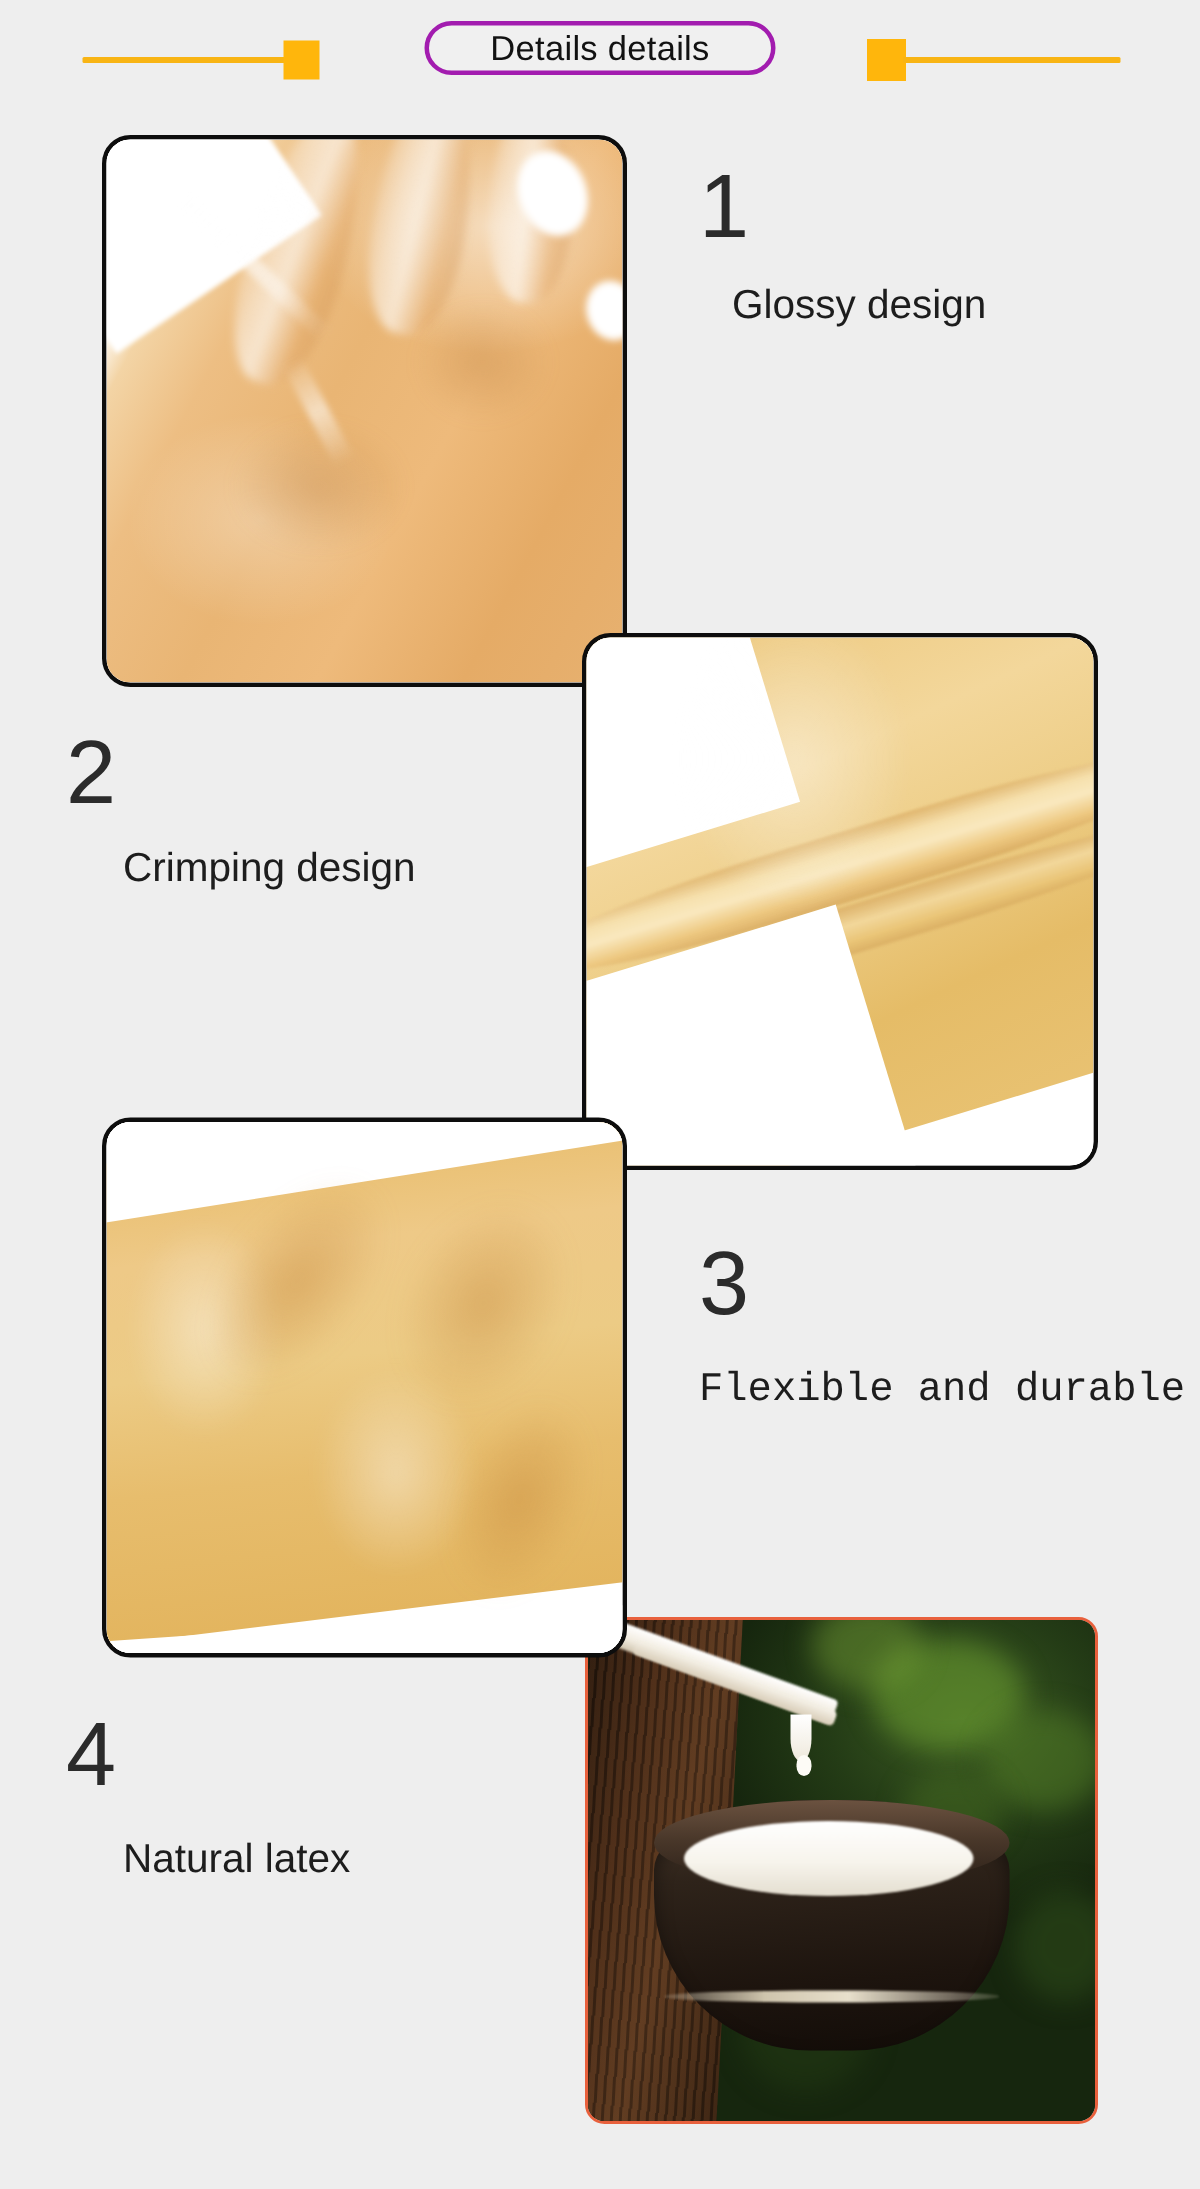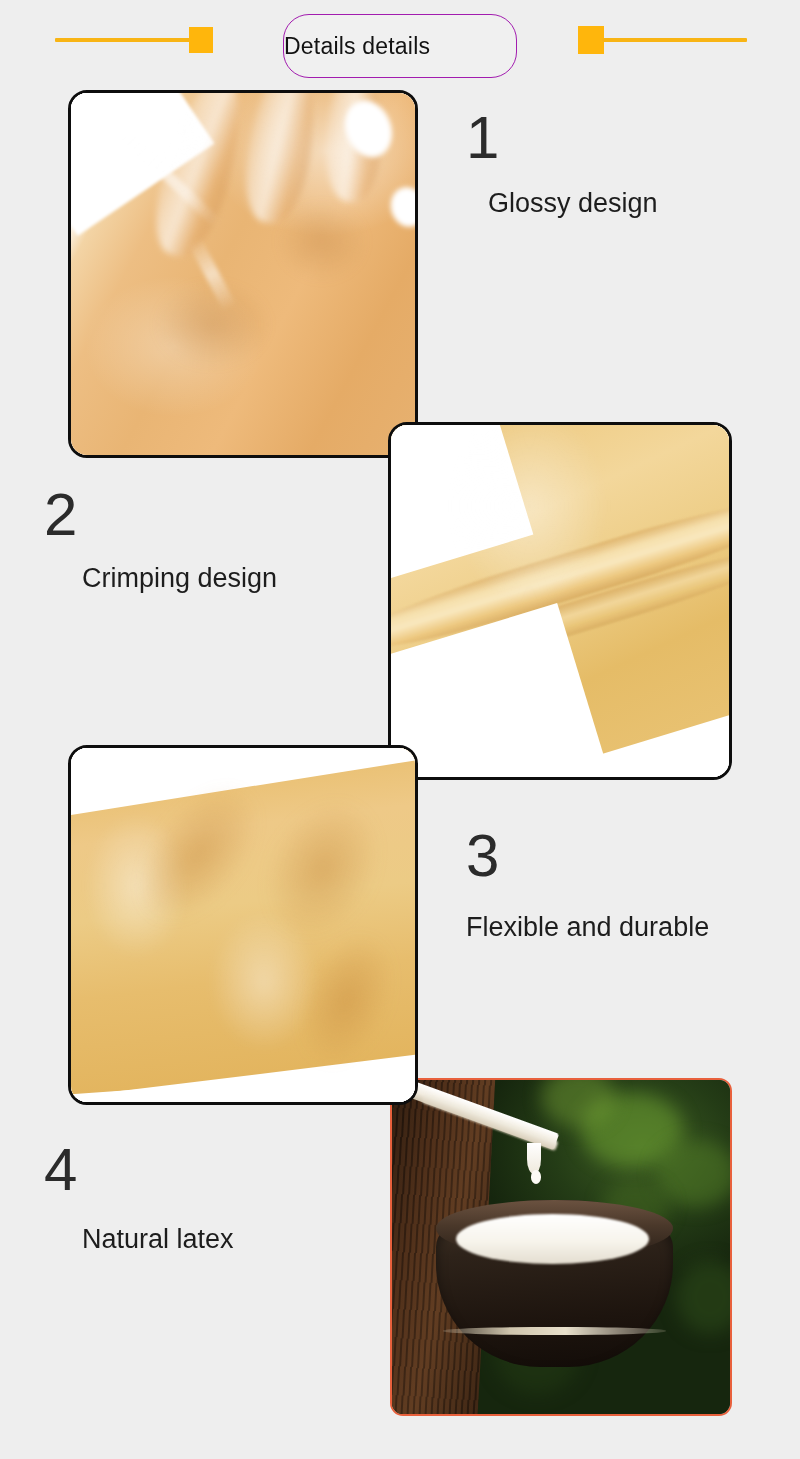--- a/index.html
+++ b/index.html
@@ -48,27 +48,27 @@
   .deco-line-right {
     position: absolute;
     left: 602px; top: 38px;
     width: 145px; height: 4px;
     background: #f8b414;
     border-radius: 1px;
   }
   .title-pill {
     position: absolute;
     left: 283px; top: 14px;
-    width: 234px; height: 64px;
-    border: 1px solid #a21caf;
+    width: 234px; height: 36px;
+    border: 3px solid #a21caf;
     border-radius: 26px;
     background: #f0f0f0;
     display: flex;
     align-items: center;
-    justify-content: flex-start;
+    justify-content: center;
   }
   .title-pill-text {
     font-size: 23px;
     color: #121212;
     letter-spacing: 0.2px;
     white-space: nowrap;
   }
 
   
   .card {
@@ -491,21 +491,21 @@
         <div class="band-high bh2"></div>
         <div class="band-fold bf1"></div>
         <div class="band-fold bf2"></div>
         <div class="band-fold bf3"></div>
       </div>
     </div>
   </div>
 
   <div class="feature-text" style="left:466px; top:826px;">
     <div class="feature-num">3</div>
-    <div class="feature-label" style="margin-top:26px;">Flexible and durable</div>
+    <div class="feature-label" style="margin-top:26px;font-family:Liberation Mono, monospace;">Flexible and durable</div>
   </div>
 
   <div class="feature-text" style="left:44px; top:1140px; z-index:5;">
     <div class="feature-num">4</div>
     <div class="feature-label ft-indent" style="margin-top:24px;">Natural latex</div>
   </div>
 
 </div>
 
 </body></html>

